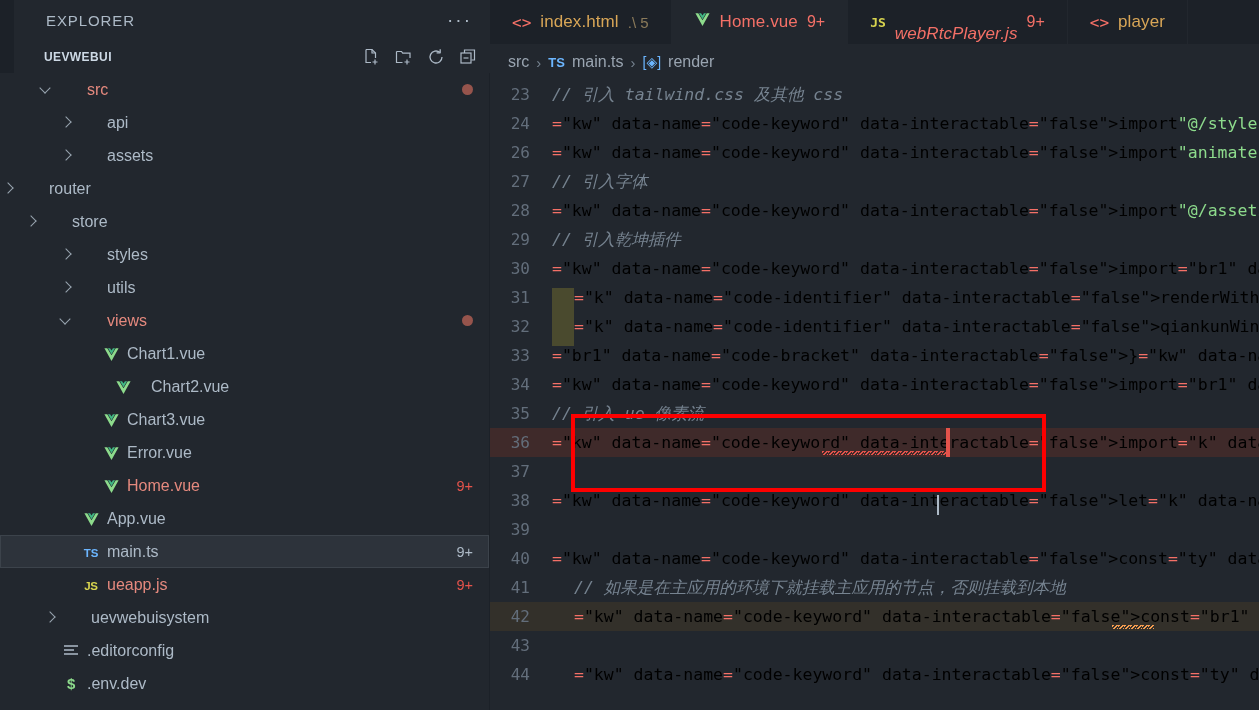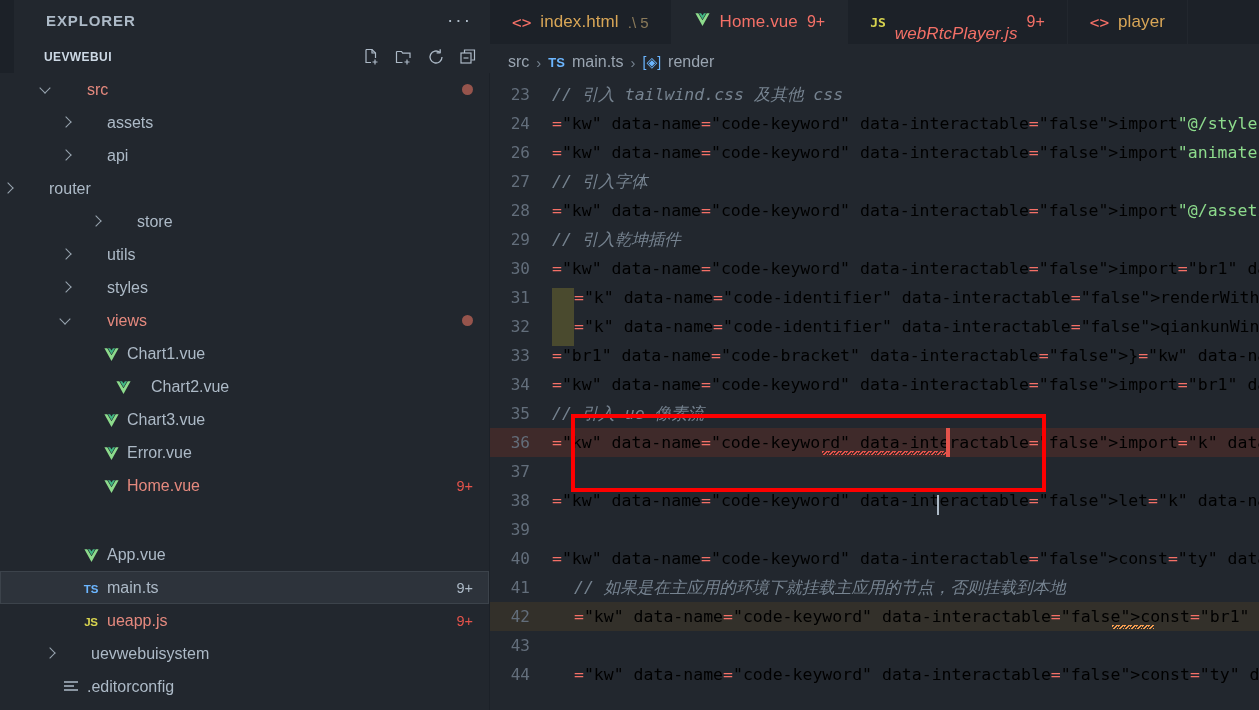--- a/index.html
+++ b/index.html
@@ -30,21 +30,21 @@
     background: #1c2128;
   }
   .sb-title-row {
     height: 40px;
     display: flex; align-items: center;
     padding-left: 46px; padding-right: 18px;
     background: #22272e;
   }
   .sb-title {
     font-size: 15px; letter-spacing: .9px;
-    color: #adbac7; font-weight: 700;
+    color: #adbac7; font-weight: 400;
   }
   .sb-dots {
     margin-left: auto; color: #adbac7;
     font-size: 19px; letter-spacing: 2px;
     line-height: 10px;
   }
   .sb-folder-row {
     height: 33px; display: flex; align-items: center;
     padding-left: 20px; padding-right: 12px;
     background: #22272e;
@@ -257,46 +257,46 @@
       <div class="tree-inner">
           <div class="row" style="padding-left: 38px;">
             <span class="chev open"></span>
             <span class="ficon"></span>
             <span class="label c-mod">src</span>
             <span class="dot"></span>
           </div>
           <div class="row" style="padding-left: 58px;">
             <span class="chev "></span>
             <span class="ficon"></span>
+            <span class="label c-default">api</span>
+          </div>
+          <div class="row" style="padding-left: 58px;">
+            <span class="chev "></span>
+            <span class="ficon"></span>
             <span class="label c-default">assets</span>
           </div>
-          <div class="row" style="padding-left: 58px;">
-            <span class="chev "></span>
-            <span class="ficon"></span>
-            <span class="label c-default">api</span>
-          </div>
           <div class="row" style="">
             <span class="chev "></span>
             <span class="ficon"></span>
             <span class="label c-default">router</span>
           </div>
-          <div class="row" style="padding-left: 88px;">
+          <div class="row" style="padding-left: 23px;">
             <span class="chev "></span>
             <span class="ficon"></span>
             <span class="label c-default">store</span>
           </div>
           <div class="row" style="padding-left: 58px;">
             <span class="chev "></span>
             <span class="ficon"></span>
+            <span class="label c-default">styles</span>
+          </div>
+          <div class="row" style="padding-left: 58px;">
+            <span class="chev "></span>
+            <span class="ficon"></span>
             <span class="label c-default">utils</span>
-          </div>
-          <div class="row" style="padding-left: 58px;">
-            <span class="chev "></span>
-            <span class="ficon"></span>
-            <span class="label c-default">styles</span>
           </div>
           <div class="row" style="padding-left: 58px;">
             <span class="chev open"></span>
             <span class="ficon"></span>
             <span class="label c-mod">views</span>
             <span class="dot"></span>
           </div>
           <div class="row" style="padding-left: 78px;">
             <span class="chev blank"></span>
             <span class="ficon"><svg width="17" height="15" viewBox="0 0 24 20">
@@ -331,21 +331,21 @@
           </div>
           <div class="row" style="padding-left: 78px;">
             <span class="chev blank"></span>
             <span class="ficon"><svg width="17" height="15" viewBox="0 0 24 20">
                 <path d="M2 1h4l6 10 6-10h4L12 19z" fill="#8ddb8c"></path>
                 <path d="M7 1h3l2 3.4L14 1h3l-5 8.5z" fill="#41b883"></path>
               </svg></span>
             <span class="label c-mod">Home.vue</span>
             <span class="badge warn">9+</span>
           </div>
-          <div class="row" style="padding-left: 58px; margin-top: 36px;">
+          <div class="row" style="padding-left: 58px;">
             <span class="chev blank"></span>
             <span class="ficon"><svg width="17" height="15" viewBox="0 0 24 20">
                 <path d="M2 1h4l6 10 6-10h4L12 19z" fill="#8ddb8c"></path>
                 <path d="M7 1h3l2 3.4L14 1h3l-5 8.5z" fill="#41b883"></path>
               </svg></span>
             <span class="label c-default">App.vue</span>
           </div>
           <div class="row selected" style="padding-left: 58px;">
             <span class="chev blank"></span>
             <span class="ficon"><span class="txt" style="color:#6cb6ff">TS</span></span>

